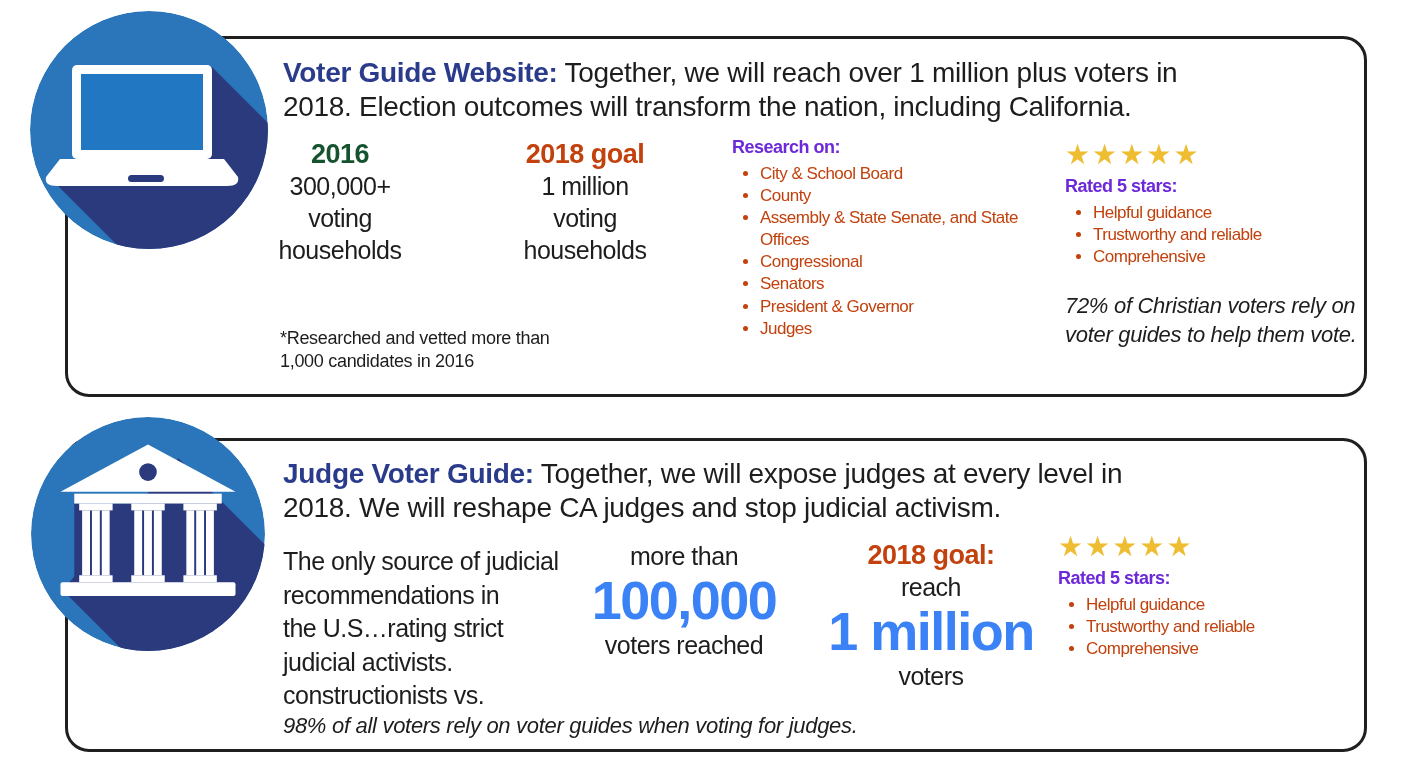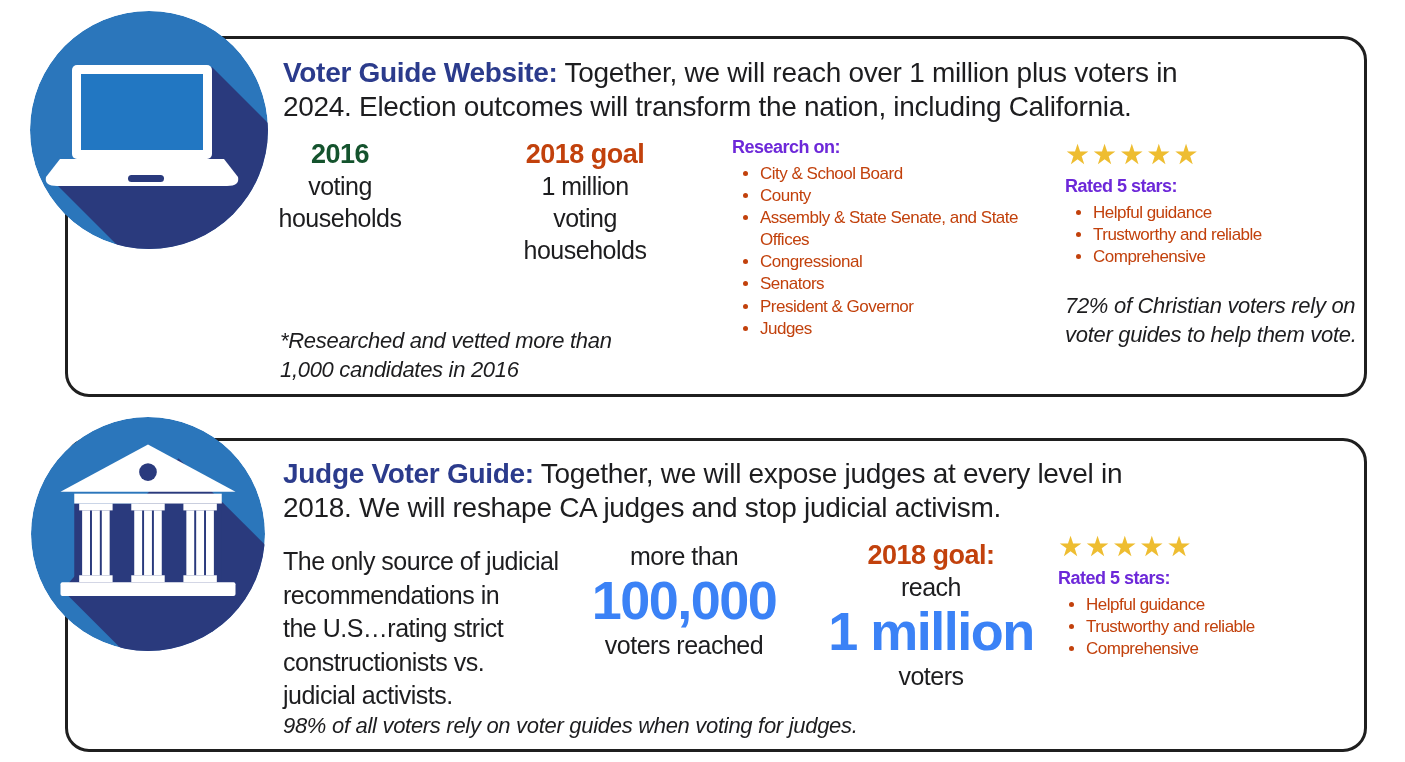--- a/index.html
+++ b/index.html
@@ -16,21 +16,21 @@
   .heading{position:absolute;z-index:6;font-size:28px;line-height:1.2;letter-spacing:-0.3px;color:#1d1d1f;}
   #heading1{left:283px;top:56px;width:1085px;}
   #heading2{left:283px;top:457px;width:1085px;}
   .heading .lead{font-weight:bold;color:#2b3b8c;}
   .stat-col{position:absolute;text-align:center;z-index:6;}
   .stat-label{font-size:27px;font-weight:bold;letter-spacing:-0.5px;color:#14532d;}
   .stat-label.blue{color:#c2410c;}
   .stat-line,.plain-line{font-size:25px;line-height:1.28;letter-spacing:-0.5px;white-space:nowrap;}
   #stat2016{left:255px;top:139px;width:170px;}
   #stat2018{left:500px;top:139px;width:170px;}
-  .footnote{position:absolute;z-index:6;font-style:italic;font-size:22px;line-height:1.3;letter-spacing:-0.3px;}
+  .footnote{position:absolute;z-index:6;font-size:18px;line-height:1.3;letter-spacing:-0.3px;}
   #footnote1{left:280px;top:327px;width:360px;}
   .fn-line{white-space:nowrap;}
   .panel{position:absolute;z-index:6;}
   #research{left:732px;top:137px;width:330px;}
   .panel-title{font-size:18px;font-weight:bold;letter-spacing:-0.5px;color:#6d28d9;}
   ul.blist{margin:5px 0 0 0;padding-left:28px;width:292px;}
   ul.blist li{font-size:17px;line-height:1.3;letter-spacing:-0.5px;color:#c2410c;}
   #rating1{left:1065px;top:141px;width:312px;}
   #rating2{left:1058px;top:533px;width:312px;}
   .stars{color:#eebd31;font-size:28px;letter-spacing:2px;line-height:1;}
@@ -61,25 +61,26 @@
     <rect x="42" y="54" width="140" height="94" rx="5" fill="#ffffff"></rect>
     <rect x="51" y="63" width="122" height="76" fill="#2277c2"></rect>
     <path d="M30,148 L194,148 L208,166 Q210,175 197,175 L27,175 Q14,175 16,166 Z" fill="#ffffff"></path>
     <rect x="98" y="164" width="36" height="7" rx="3.5" fill="#2a3a7d"></rect>
   </g>
 </svg>
 
 <div class="heading" id="heading1">
   <span class="lead">Voter Guide Website:</span>
   <span>Together, we will reach over 1 million plus voters in</span>
-  <div>2024. Election outcomes will transform the nation, including California.</div>
+  <div>2018. Election outcomes will transform the nation, including California.</div>
 </div>
 
 <div class="stat-col" id="stat2016">
   <div class="stat-label">2016</div>
+  <div class="stat-line">300,000+</div>
   <div class="stat-line">voting</div>
   <div class="stat-line">households</div>
 </div>
 
 <div class="stat-col" id="stat2018">
   <div class="stat-label blue">2018 goal</div>
   <div class="stat-line">1 million</div>
   <div class="stat-line">voting</div>
   <div class="stat-line">households</div>
 </div>
@@ -155,22 +156,22 @@
 <div class="heading" id="heading2">
   <span class="lead">Judge Voter Guide:</span>
   <span>Together, we will expose judges at every level in</span>
   <div>2018. We will reshape CA judges and stop judicial activism.</div>
 </div>
 
 <div id="desc">
   <div class="plain-line">The only source of judicial</div>
   <div class="plain-line">recommendations in</div>
   <div class="plain-line">the U.S…rating strict</div>
+  <div class="plain-line">judicial activists.</div>
   <div class="plain-line">constructionists vs.</div>
-  <div class="plain-line">judicial activists.</div>
 </div>
 
 <div class="stat-col" id="statJ2016">
   <div class="stat-line">more than</div>
   <div class="big-num">100,000</div>
   <div class="stat-line">voters reached</div>
 </div>
 
 <div class="stat-col" id="statJ2018">
   <div class="stat-label blue">2018 goal:</div>

